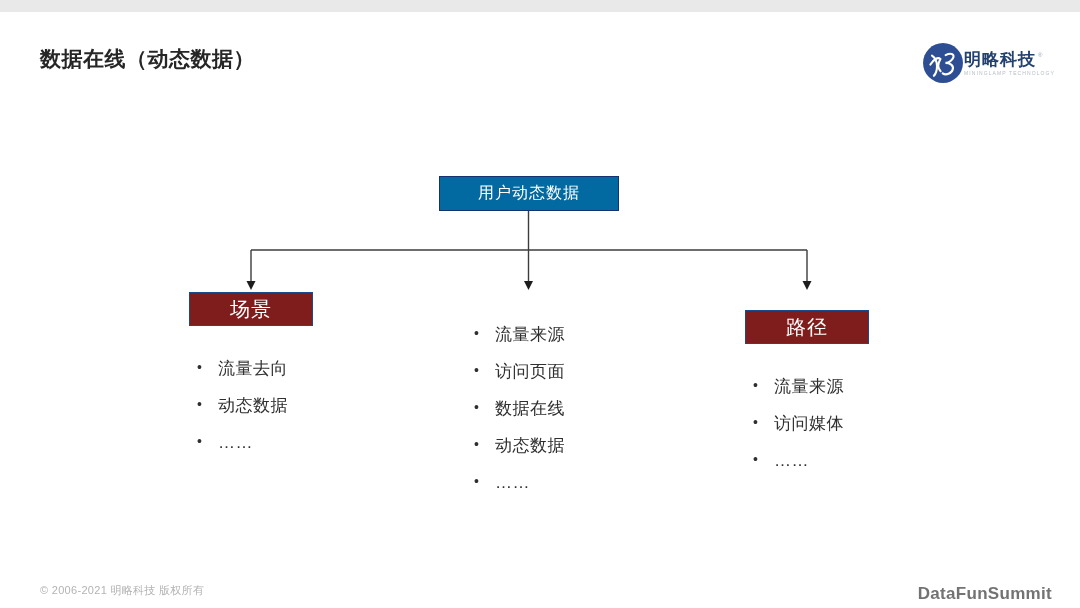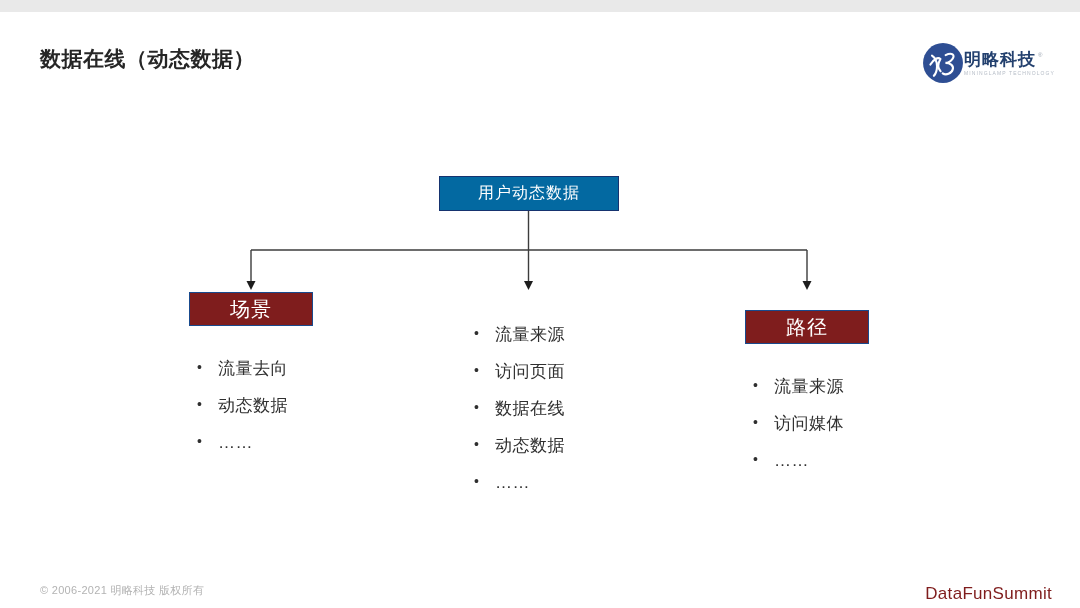--- a/index.html
+++ b/index.html
@@ -107,22 +107,22 @@
     position: absolute;
     left: 40px; bottom: 22px;
     font-size: 11px;
     color: #b3b3b3;
     letter-spacing: 0.3px;
   }
   .datafun {
     position: absolute;
     right: 28px; bottom: 16px;
     font-size: 17px;
-    font-weight: normal;
-    color: #7f1d1d;
+    font-weight: bold;
+    color: #737373;
     letter-spacing: 0.3px;
   }
 </style>
 </head>
 <body>
 
 <div class="slide">
 
   <div class="title">数据在线（动态数据）</div>
 

